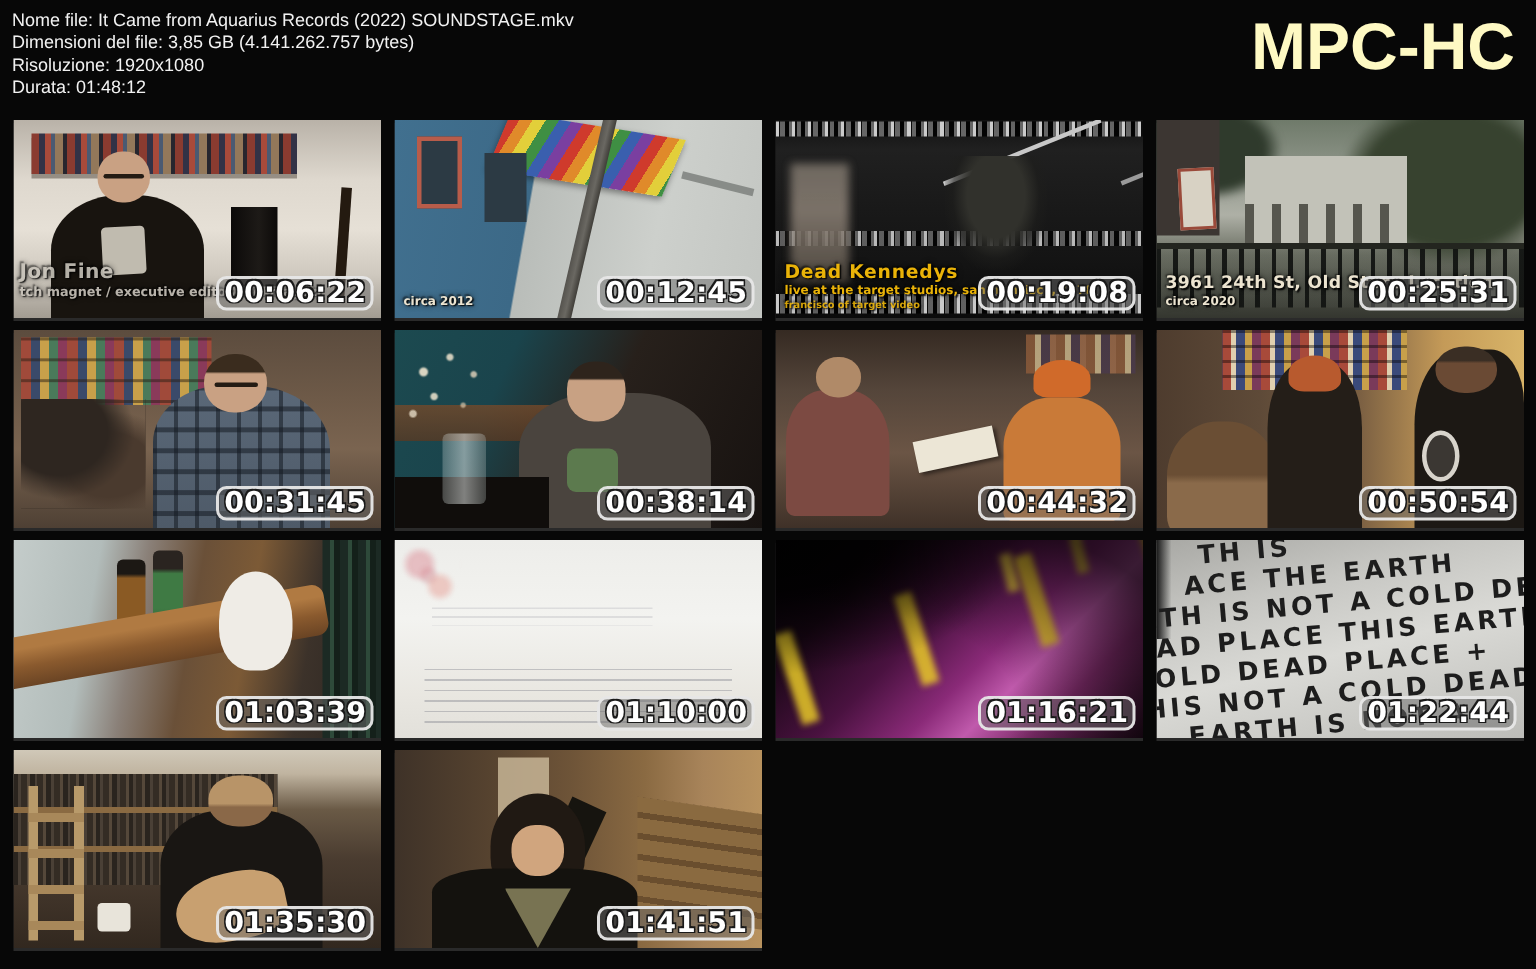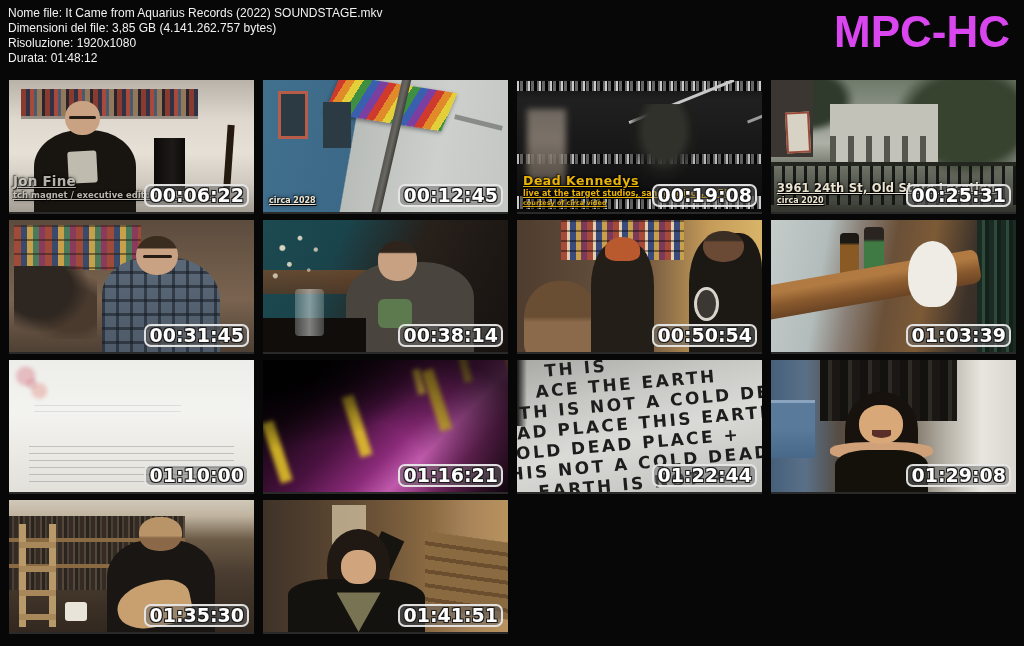--- a/index.html
+++ b/index.html
@@ -1,40 +1,40 @@
 <!DOCTYPE html>
 <html><head>
 <meta charset="utf-8">
 <style>
   html,body{margin:0;padding:0;background:#000;}
   #page{position:relative;width:1024px;height:646px;background:#070707;overflow:hidden;
         font-family:"Liberation Sans",sans-serif;}
 
   
   .header{position:absolute;top:6px;left:8px;color:#f2f2f2;font-size:12px;line-height:15px;}
-  .logo{position:absolute;top:10px;right:14px;color:#d946ef;font-weight:bold;font-size:44px;
+  .logo{position:absolute;top:10px;right:14px;color:#fef9c3;font-weight:bold;font-size:44px;
         letter-spacing:0;line-height:1;}
 
   
   .grid{position:absolute;top:80px;left:9px;display:grid;
         grid-template-columns:repeat(4,245px);grid-auto-rows:132px;column-gap:9px;row-gap:8px;}
   .thumb{position:relative;overflow:hidden;background:#101010;box-shadow:0 2px 0 rgba(170,170,170,.22);}
   .scene{position:absolute;inset:0;overflow:hidden;}
   .scene>div{position:absolute;}
 
   
   .ts{position:absolute;right:5px;bottom:5px;z-index:5;font-family:"DejaVu Sans",sans-serif;
       font-weight:bold;font-size:19px;color:#fff;background:rgba(105,105,105,.5);
       border:2px solid rgba(236,236,236,.92);border-radius:7px;padding:0 3px;line-height:19px;
       text-shadow:-1px -1px 0 #1a1a1a,1px -1px 0 #1a1a1a,-1px 1px 0 #1a1a1a,1px 1px 0 #1a1a1a;}
 
   
   .cap{position:absolute;left:6px;bottom:7px;z-index:4;font-family:"DejaVu Sans",sans-serif;
        font-weight:bold;color:#ece4d0;
-       text-shadow:1px 1px 1px rgba(0,0,0,.95),-1px -1px 1px rgba(0,0,0,.5),0 0 4px rgba(0,0,0,.8);text-decoration:underline;}
+       text-shadow:1px 1px 1px rgba(0,0,0,.95),-1px -1px 1px rgba(0,0,0,.5),0 0 4px rgba(0,0,0,.8);}
   .cap .t{font-size:11.5px;letter-spacing:.2px;}
   .cap .s{font-size:8px;margin-top:1px;}
   .cap .n{font-size:6.5px;margin-top:1px;opacity:.9;}
   .c1{left:4px;bottom:12px;color:#c6c1b8;}
   .c1 .t{font-size:13.5px;opacity:.9;}
   .c1 .s{font-size:8.5px;opacity:.92;}
   .c3{color:#eab308;bottom:5px;}
   .c3 .t{font-size:12.5px;letter-spacing:.5px;}
 
   
@@ -266,38 +266,38 @@
     </div>
 
     <div class="thumb">
       <div class="scene s2">
         <div class="a"></div>
         <div class="b"></div>
         <div class="c"></div>
         <div class="d"></div>
       </div>
       <div class="cap">
-        <div class="s">circa 2028</div>
+        <div class="s">circa 2012</div>
       </div>
       <div class="ts">00:12:45</div>
     </div>
 
     <div class="thumb">
       <div class="scene s3">
         <div class="n1"></div>
         <div class="n2"></div>
         <div class="n3"></div>
         <div class="d"></div>
         <div class="e"></div>
         <div class="f"></div>
       </div>
       <div class="cap c3">
         <div class="t">Dead Kennedys</div>
         <div class="s">live at the target studios, san francisco, 1978</div>
-        <div class="n">courtesy of circa video</div>
+        <div class="n">francisco of target video</div>
       </div>
       <div class="ts">00:19:08</div>
     </div>
 
     <div class="thumb">
       <div class="scene s4">
         <div class="a"></div>
         <div class="b"></div>
         <div class="c"></div>
         <div class="f"></div>
@@ -327,20 +327,29 @@
         <div class="b"></div>
         <div class="d"></div>
         <div class="c"></div>
         <div class="e"></div>
         <div class="g"></div>
         <div class="f"></div>
       </div>
       <div class="ts">00:38:14</div>
     </div>
 
+    <div class="thumb">
+      <div class="scene s7">
+        <div class="d"></div>
+        <div class="a"></div>
+        <div class="b"></div>
+        <div class="c"></div>
+      </div>
+      <div class="ts">00:44:32</div>
+    </div>
 
     <div class="thumb">
       <div class="scene s8">
         <div class="a"></div>
         <div class="b"></div>
         <div class="c"></div>
         <div class="d"></div>
       </div>
       <div class="ts">00:50:54</div>
     </div>
@@ -384,31 +393,20 @@
           <div>RTH IS NOT A COLD DE</div>
           <div>AD PLACE THIS EARTH</div>
           <div>OLD DEAD PLACE +</div>
           <div>HIS NOT A COLD DEAD</div>
           <div>EARTH IS NOT A</div>
         </div>
       </div>
       <div class="ts">01:22:44</div>
     </div>
 
-    <div class="thumb">
-      <div class="scene s14">
-        <div class="a"></div>
-        <div class="b"></div>
-        <div class="c"></div>
-        <div class="f"></div>
-        <div class="e"></div>
-        <div class="d"></div>
-      </div>
-      <div class="ts">01:29:08</div>
-    </div>
 
     <div class="thumb">
       <div class="scene s15">
         <div class="a"></div>
         <div class="d"></div>
         <div class="b"></div>
         <div class="c"></div>
         <div class="e"></div>
       </div>
       <div class="ts">01:35:30</div>

